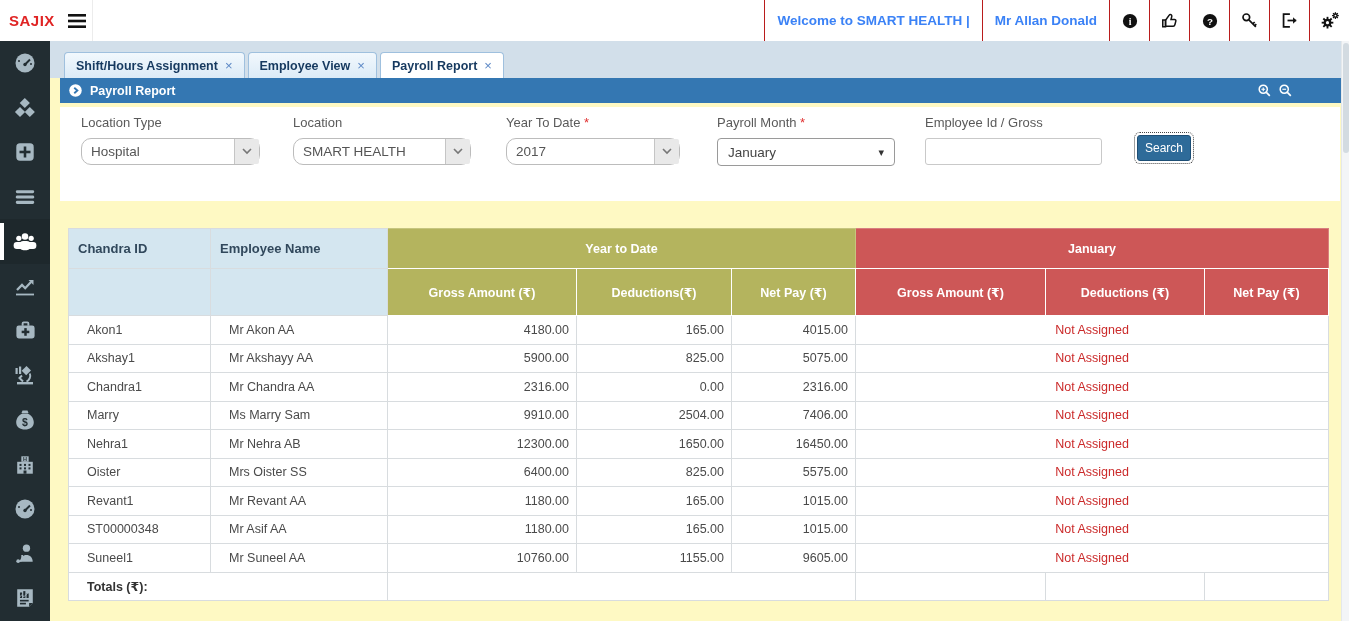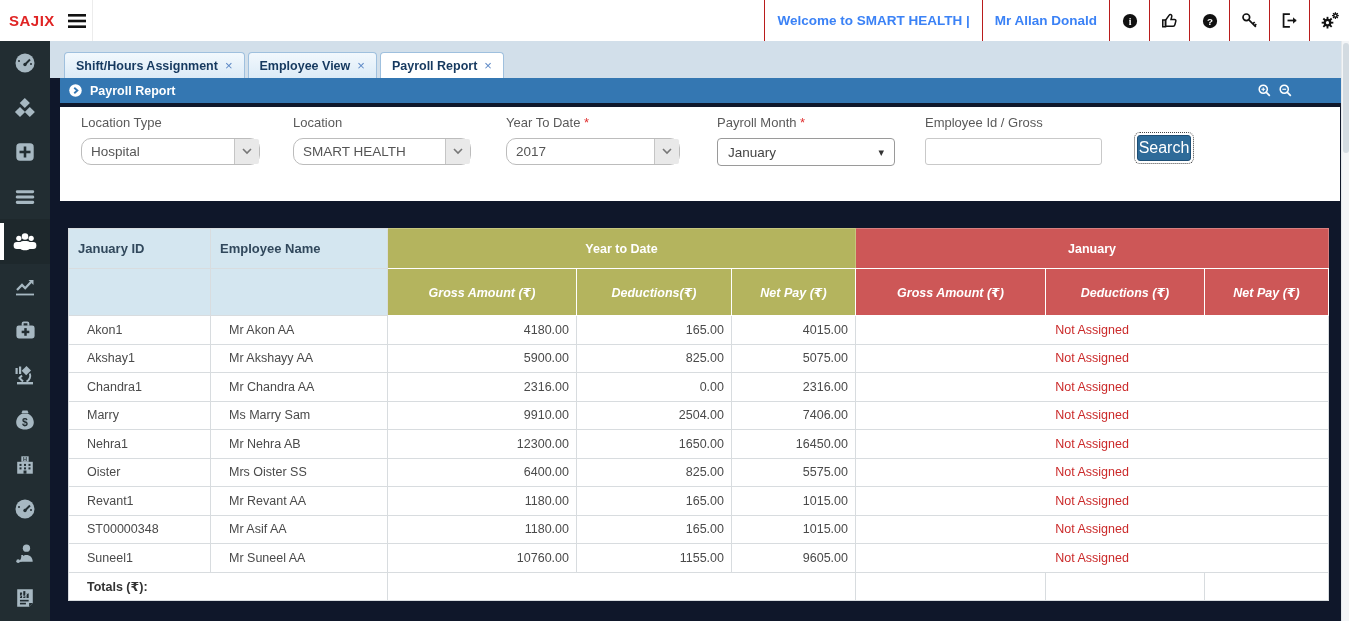--- a/index.html
+++ b/index.html
@@ -16,21 +16,21 @@
   .tb-cell { display:flex; align-items:center; padding:0 12px; border-left:1px solid #b91c1c; font-weight:bold; font-size:13.5px; color:#3b82f6; white-space:nowrap;text-align:center; }
   .tb-icon { width:40px; justify-content:center; cursor:pointer; padding:0; }
 
   
   .sidebar { position:absolute; top:41px; left:0; bottom:0; width:50px; background:#222d32; z-index:5; }
   .s-item { height:44.6px; display:flex; align-items:center; justify-content:center; color:#a7b8c2; position:relative; cursor:pointer; }
   .s-item.active { color:#fff; background:#1e282c; }
   .s-item.active::before { content:""; position:absolute; left:0; top:4px; bottom:4px; width:4px; background:#fff; }
 
   
-  .main { position:absolute; top:41px; left:50px; right:0; bottom:0; background:#0f172a; }
+  .main { position:absolute; top:41px; left:50px; right:0; bottom:0; background:#fef9c3; }
   .tabstrip { height:37px; background:#d2dfea; padding:11px 0 0 14px; display:flex; align-items:flex-end; gap:3px; }
   .tab { height:26px; display:flex; align-items:center; padding:0 11px; background:linear-gradient(#f2f8fd,#dcebf7); border:1px solid #9fc0de; border-bottom:none; border-radius:4px 4px 0 0; font-weight:bold; font-size:12.5px; color:#16395f; cursor:pointer; white-space:nowrap; }
   .tab.active { background:#fff; }
   .tab .close { margin-left:7px; color:#5b87c5; font-weight:normal; font-size:13px; cursor:pointer; }
   .bluebar { height:25px; margin-left:10px; background:#3477b2; display:flex; align-items:center; padding:0 8px; color:#fff; }
   .bluebar-title { font-weight:bold; font-size:12.5px; margin-left:7px; }
   .bluebar-icons { margin-left:auto; margin-right:48px; display:flex; gap:6px; }
   .bluebar-icons svg { cursor:pointer; }
 
   
@@ -38,28 +38,28 @@
   .field { position:absolute; top:8px; }
   .f-label { font-size:13px; color:#5a5a5a; margin-bottom:8px; white-space:nowrap; }
   .req { color:#e03030; }
   .selectbox { height:27px; border:1px solid #bcbcbc; border-radius:10px; background:#fff; display:flex; align-items:center; cursor:pointer; }
   .selectbox .val { flex:1; padding:0 9px; color:#555; font-size:13.5px; }
   .selectbox .arrow { width:25px; align-self:stretch; background:#e9e9e9; border-left:1px solid #c5c5c5; border-radius:0 2px 2px 0; display:flex; align-items:center; justify-content:center; color:#777; }
   .dropdown { height:28px; border:1px solid #9a9a9a; border-radius:4px; background:#fff; display:flex; align-items:center; padding:0 10px; cursor:pointer; }
   .dropdown .val { flex:1; color:#444; font-size:13.5px; }
   .dropdown .caret { color:#333; font-size:11px; }
   .textinput { height:27px; width:177px; border:1px solid #c9c9c9; border-radius:3px; padding:0 8px; font-size:13.5px; color:#333; font-family:inherit; }
-  .search-btn { position:absolute; left:1077px; top:28px; width:54px; height:26px; background:#2e6b99; border:1px solid #1d4e75; border-radius:3px; color:#fff; font-size:16px; font-family:inherit; cursor:pointer; outline:1px dotted #444; outline-offset:2px; }
+  .search-btn { position:absolute; left:1077px; top:28px; width:54px; height:26px; background:#2e6b99; border:1px solid #1d4e75; border-radius:3px; color:#fff; font-size:12px; font-family:inherit; cursor:pointer; outline:1px dotted #444; outline-offset:2px; }
 
   
   .tablewrap { position:absolute; top:187px; left:18px; }
   table { border-collapse:collapse; table-layout:fixed; width:1260px; background:#fff; }
   th,td { border:1px solid #d8dcdf; font-size:12.5px; overflow:hidden; white-space:nowrap; }
   tr.h1 th { height:40px; }
-  tr.h2 th { height:47px;font-style:italic; }
+  tr.h2 th { height:47px; }
   th.cblue { background:#d4e6f0; color:#31485c; text-align:left; padding-left:9px; font-size:13px; }
   th.colive { background:#b4b45e; color:#fff; text-align:center; border-color:#c6c67e; border-bottom-color:#fff; }
   tr.h2 th.colive { border-color:#fff; border-top-color:#c6c67e; }
   th.cred { background:#cd5757; color:#fff; text-align:center; border-color:#d87f7f; border-bottom-color:#fff; }
   tr.h2 th.cred { border-color:#fff; border-top-color:#d87f7f; }
   td { height:28.5px; color:#4a4a4a; background:#fff; }
   td.txt { padding-left:18px; text-align:left; }
   td.num { padding-right:7px; text-align:right; }
   td.na { text-align:center; color:#cb2a2a; }
   tr.totals td { font-weight:bold; color:#333; }
@@ -365,21 +365,21 @@
           <col style="width:177px">
           <col style="width:189px">
           <col style="width:155px">
           <col style="width:124px">
           <col style="width:190px">
           <col style="width:159px">
           <col style="width:124px">
       </colgroup>
       <tbody>
           <tr class="h1">
-        <th class="cblue">January ID</th>
+        <th class="cblue">Chandra ID</th>
         <th class="cblue">Employee Name</th>
         <th class="colive" colspan="3">Year to Date</th>
         <th class="cred" colspan="3">January</th>
       </tr>
       <tr class="h2">
         <th class="cblue"></th>
         <th class="cblue"></th>
         <th class="colive">Gross Amount (₹)</th>
         <th class="colive">Deductions(₹)</th>
         <th class="colive">Net Pay (₹)</th>

